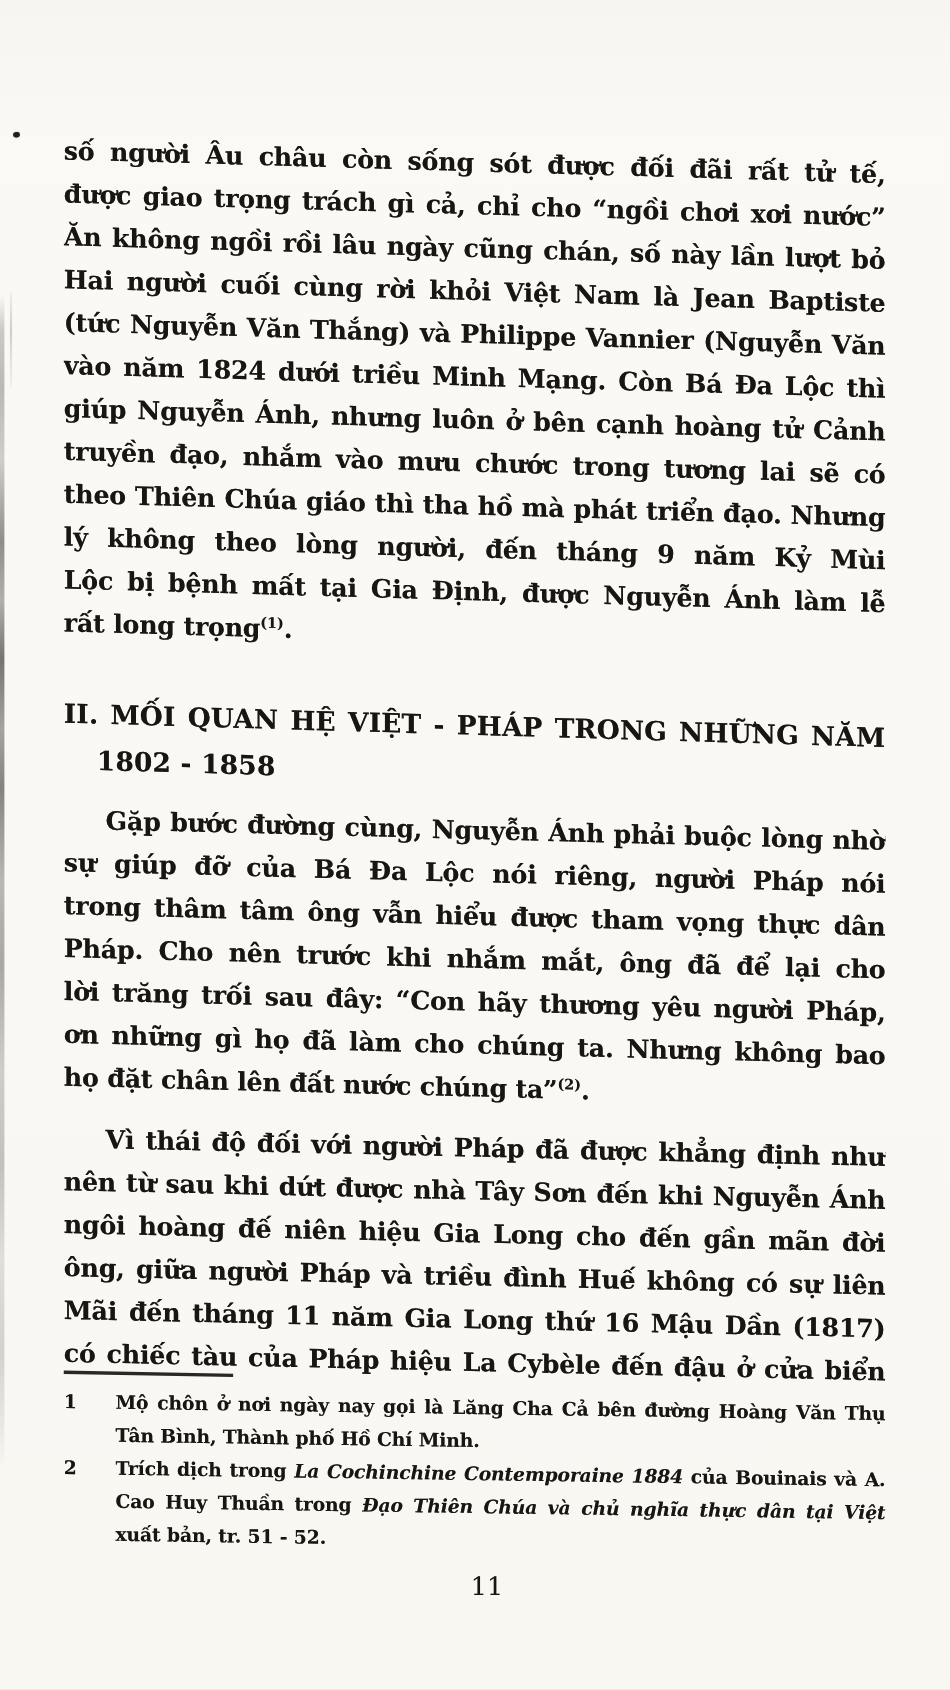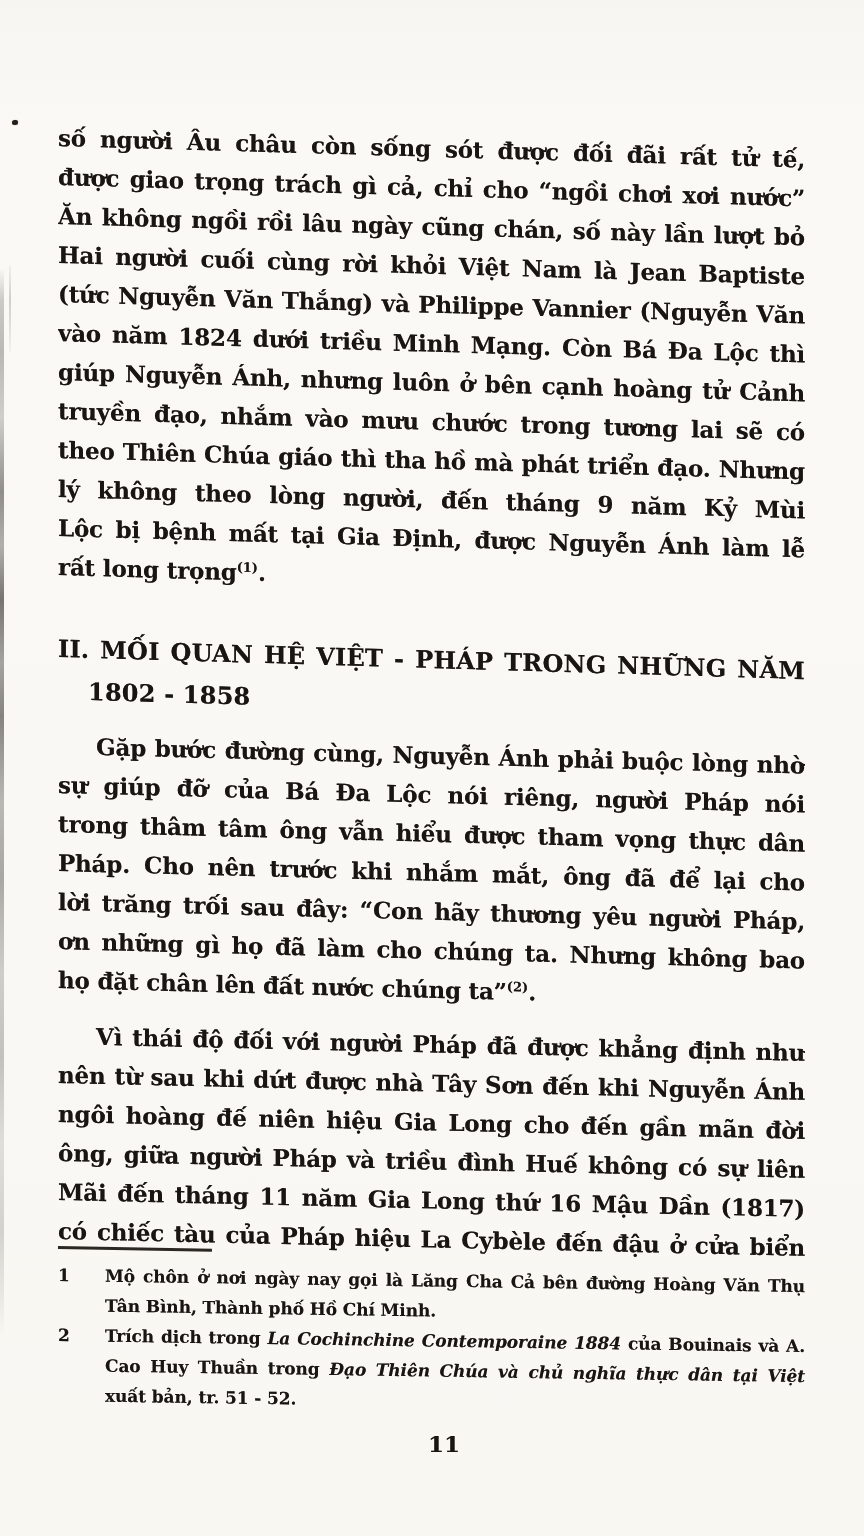--- a/index.html
+++ b/index.html
@@ -65,21 +65,21 @@
                text-shadow:0 0 0.5px rgba(24,20,14,0.5); }
   .fn-item { position:relative; padding-left:47px; }
   .fn-marker { position:absolute; left:0; top:0; width:40px; height:30px; line-height:30px;
                font-weight:700; text-align:left; }
   .fn-line-j { text-align:justify; height:30px; line-height:30px; overflow:hidden; }
   .fn-line-j::after { content:""; display:inline-block; width:100%; height:0; }
   .fn-line-l { text-align:left; height:30px; line-height:30px; }
   .footnotes em { font-style:italic; }
 
   .page-number { position:absolute; left:428px; top:1430px; width:60px;
-                 font-size:23px; font-weight:700; text-align:left;
+                 font-size:23px; font-weight:400; text-align:left;
                  text-shadow:0 0 0.6px rgba(24,20,14,0.55); }
 </style>
 </head>
 <body>
 
 <div class="page">
 
   <div class="edge-strip"></div>
   <div class="edge-strip2"></div>
   <div class="ink-dot"></div>

